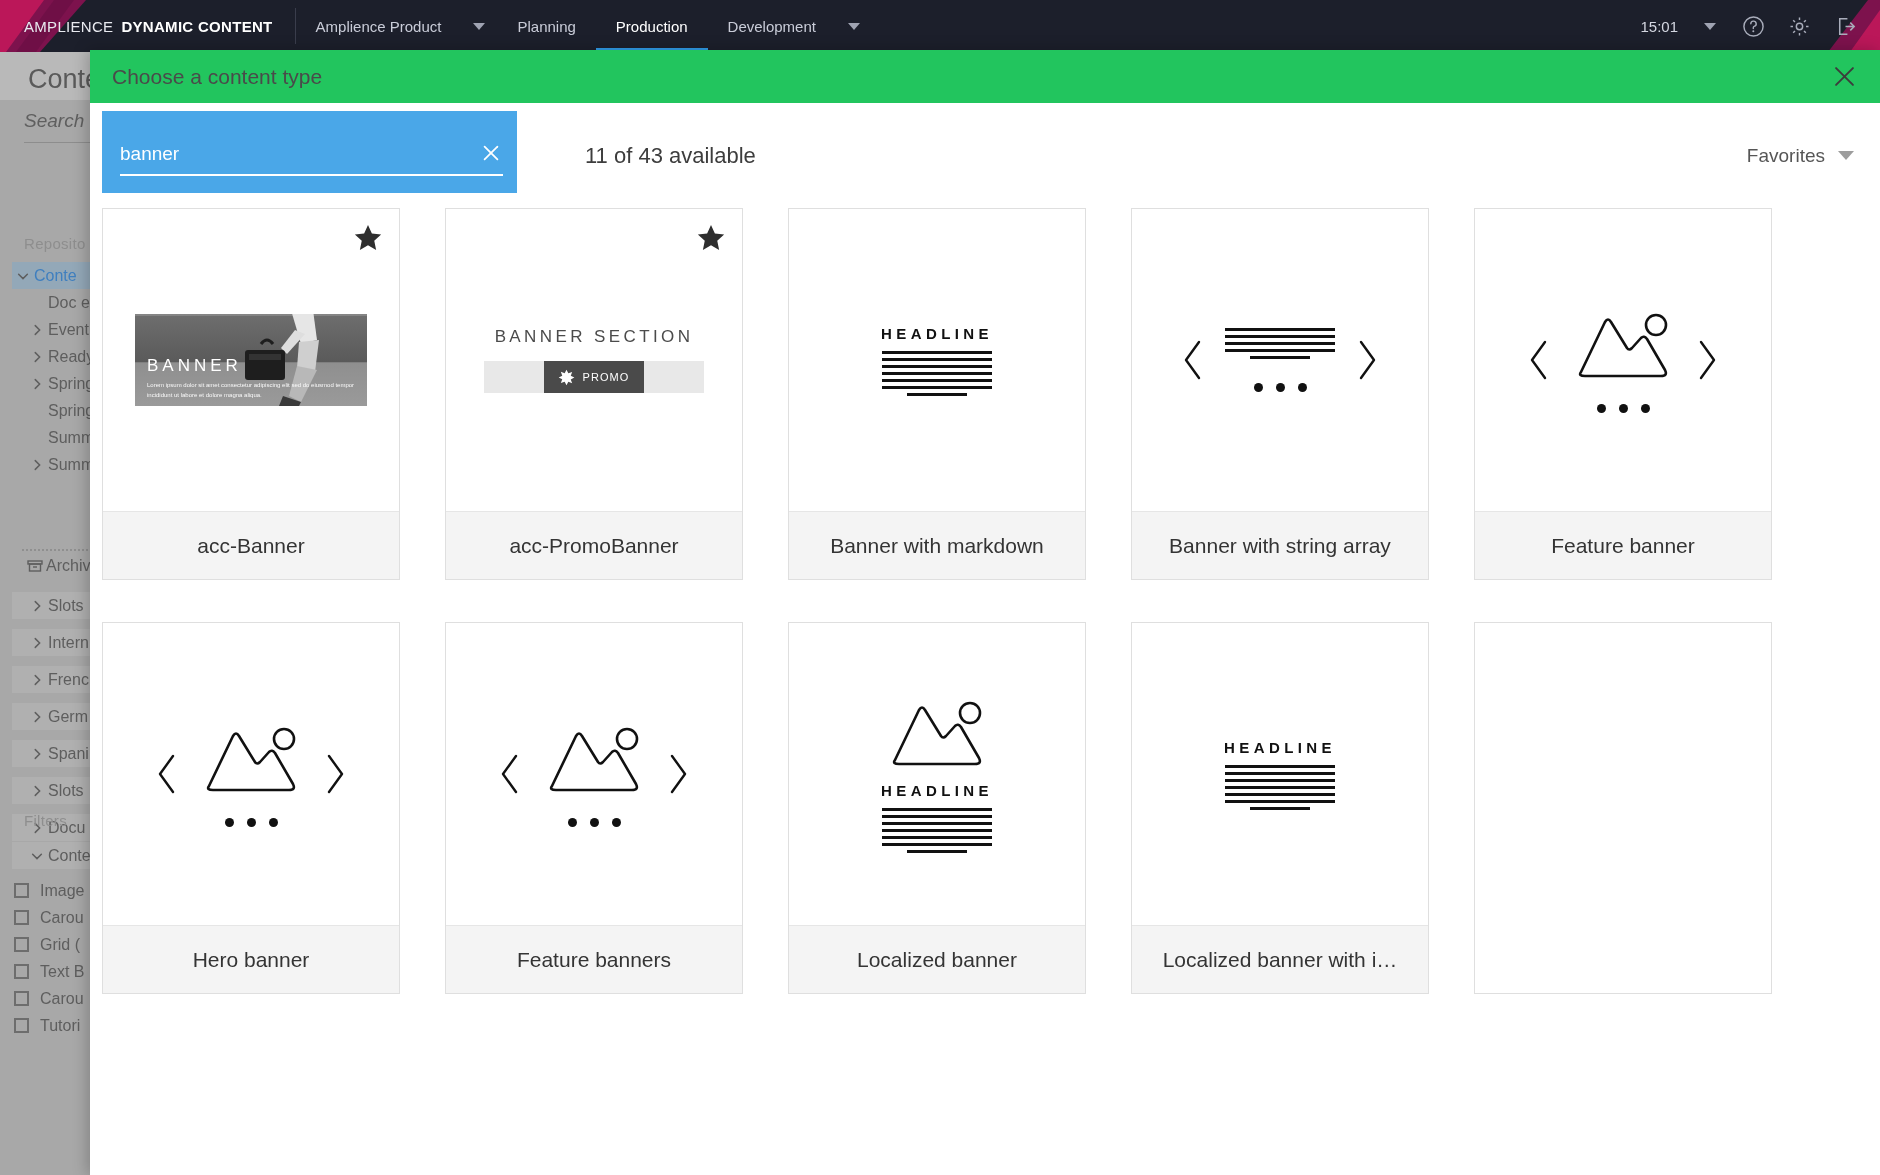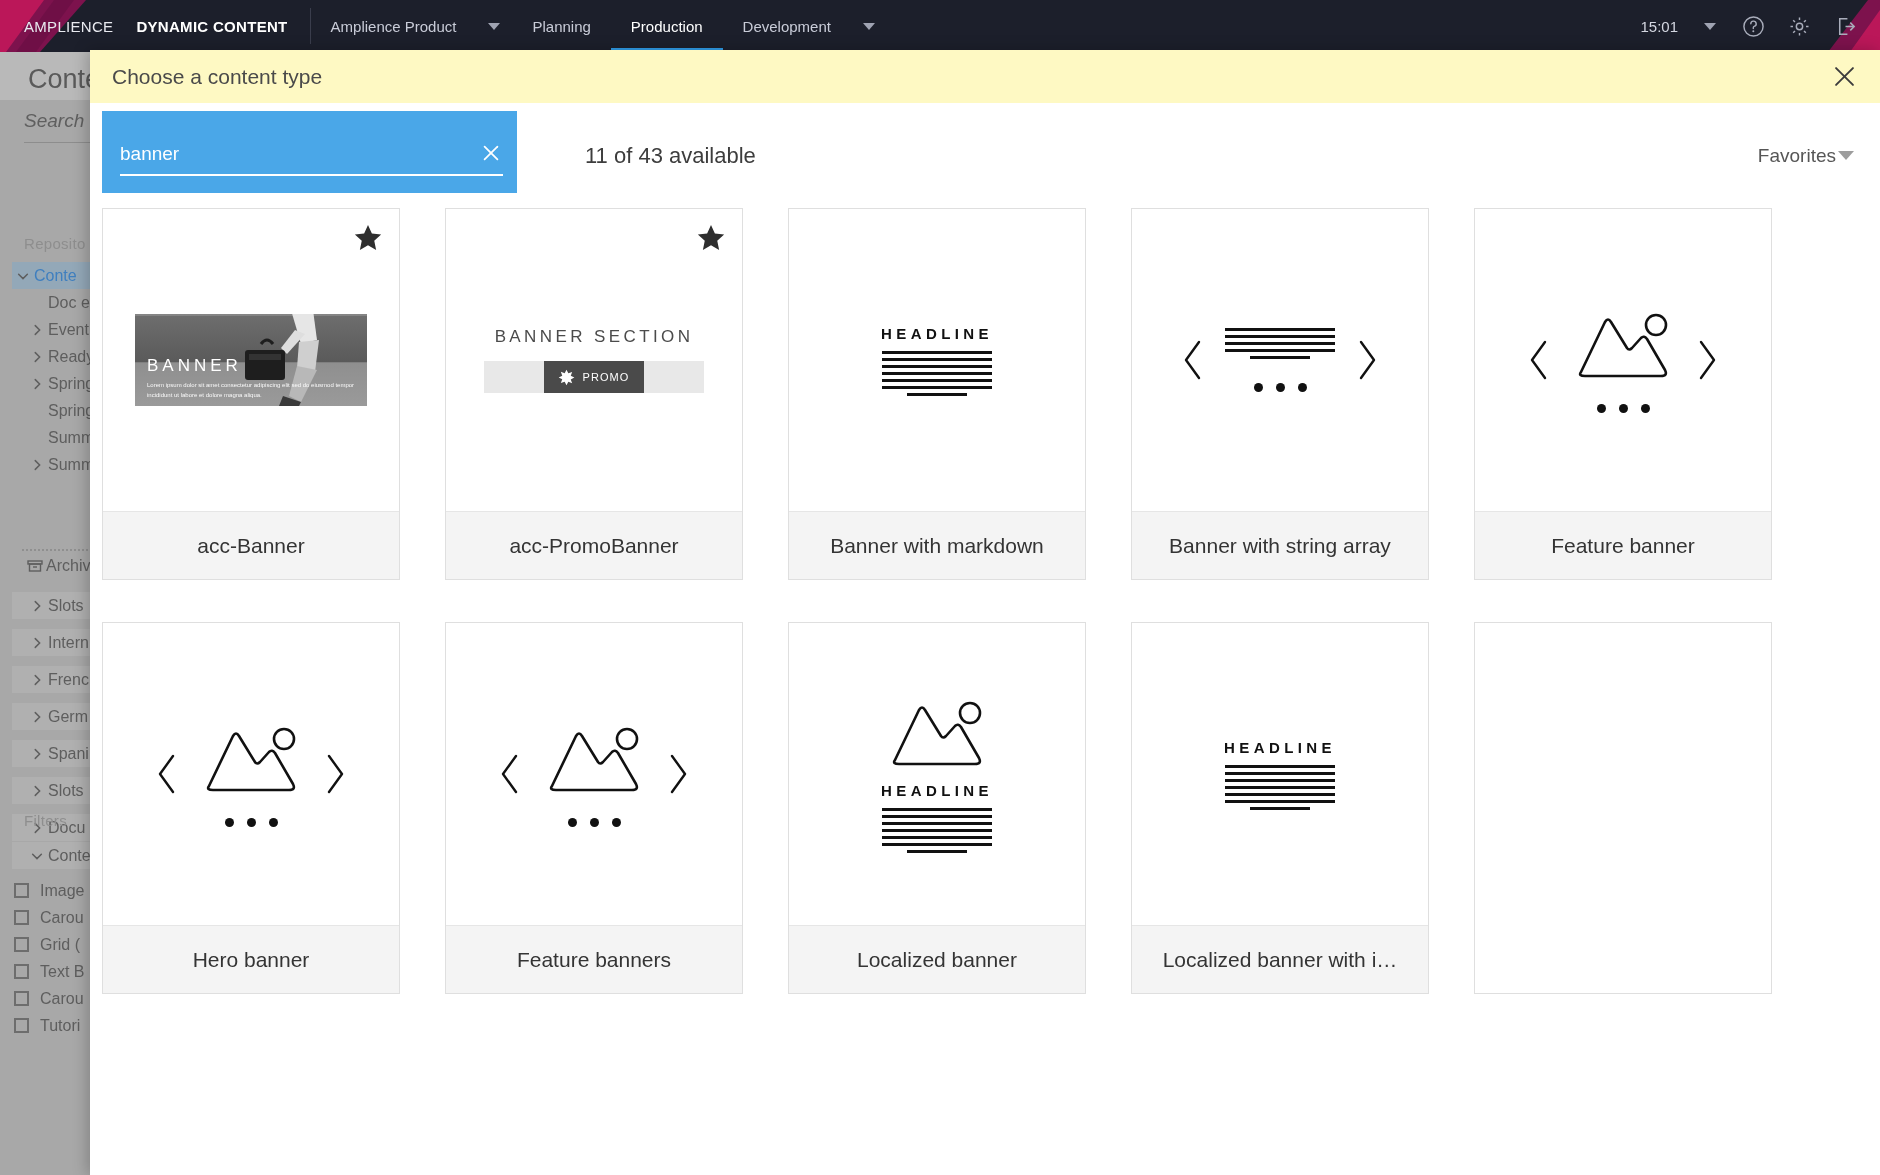--- a/index.html
+++ b/index.html
@@ -26,21 +26,21 @@
     position: absolute; right: 0; top: 0; width: 200px; height: 52px;
     pointer-events: none;
   }
   #brand {
     display: flex; align-items: center;
     padding: 0 22px 0 24px;
     font-size: 15px; letter-spacing: .3px; white-space: nowrap;
     position: relative; z-index: 2;
   }
   #brand .light { color: #e9eaf0; font-weight: 400; }
-  #brand .bold  { color: #fff; font-weight: 700; margin-left: 23px; }
+  #brand .bold  { color: #fff; font-weight: 700; margin-left: 8px; }
   #nav-sep { width: 1px; background: #3a3d4c; margin: 8px 0; position: relative; z-index: 2;}
   #nav { display: flex; align-items: stretch; position: relative; z-index: 2; }
   .nav-item {
     display: flex; align-items: center; height: 52px;
     padding: 0 20px; font-size: 15px; color: #c9ccd8;
     white-space: nowrap; cursor: pointer;
   }
   .nav-item.active { color: #ffffff; box-shadow: inset 0 -4px 0 #2f9ae5; }
   .nav-caret {
     display: flex; align-items: center; height: 52px;
@@ -106,21 +106,21 @@
 
   
   #modal {
     position: absolute; left: 90px; top: 50px;
     width: 1790px; height: 1125px;
     background: #ffffff; z-index: 10;
     box-shadow: -3px 0 14px rgba(0,0,0,.22);
     overflow: hidden;
   }
   #modal-header {
-    height: 53px; background: #fef9c3;
+    height: 53px; background: #22c55e;
     display: flex; align-items: center;
     padding: 0 22px 0 22px; position: relative;
   }
   #modal-title { font-size: 21px; color: #4a4a4a; }
   #modal-close {
     position: absolute; right: 18px; top: 50%;
     transform: translateY(-50%);
     width: 36px; height: 36px; cursor: pointer;
     display: flex; align-items: center; justify-content: center;
   }
@@ -152,21 +152,21 @@
     display: flex; align-items: center; justify-content: center;
   }
   #result-count {
     position: absolute; left: 495px; top: 50%;
     transform: translateY(-50%);
     font-size: 22px; color: #3d3d3d;
   }
   #favorites {
     position: absolute; right: 26px; top: 50%;
     transform: translateY(-50%);
-    display: flex; align-items: center; gap: 2px;
+    display: flex; align-items: center; gap: 13px;
     font-size: 19px; color: #565656; cursor: pointer;
   }
   .caret-gray {
     width: 0; height: 0;
     border-left: 8px solid transparent; border-right: 8px solid transparent;
     border-top: 9px solid #9d9d9d;
   }
 
   
   #grid {

